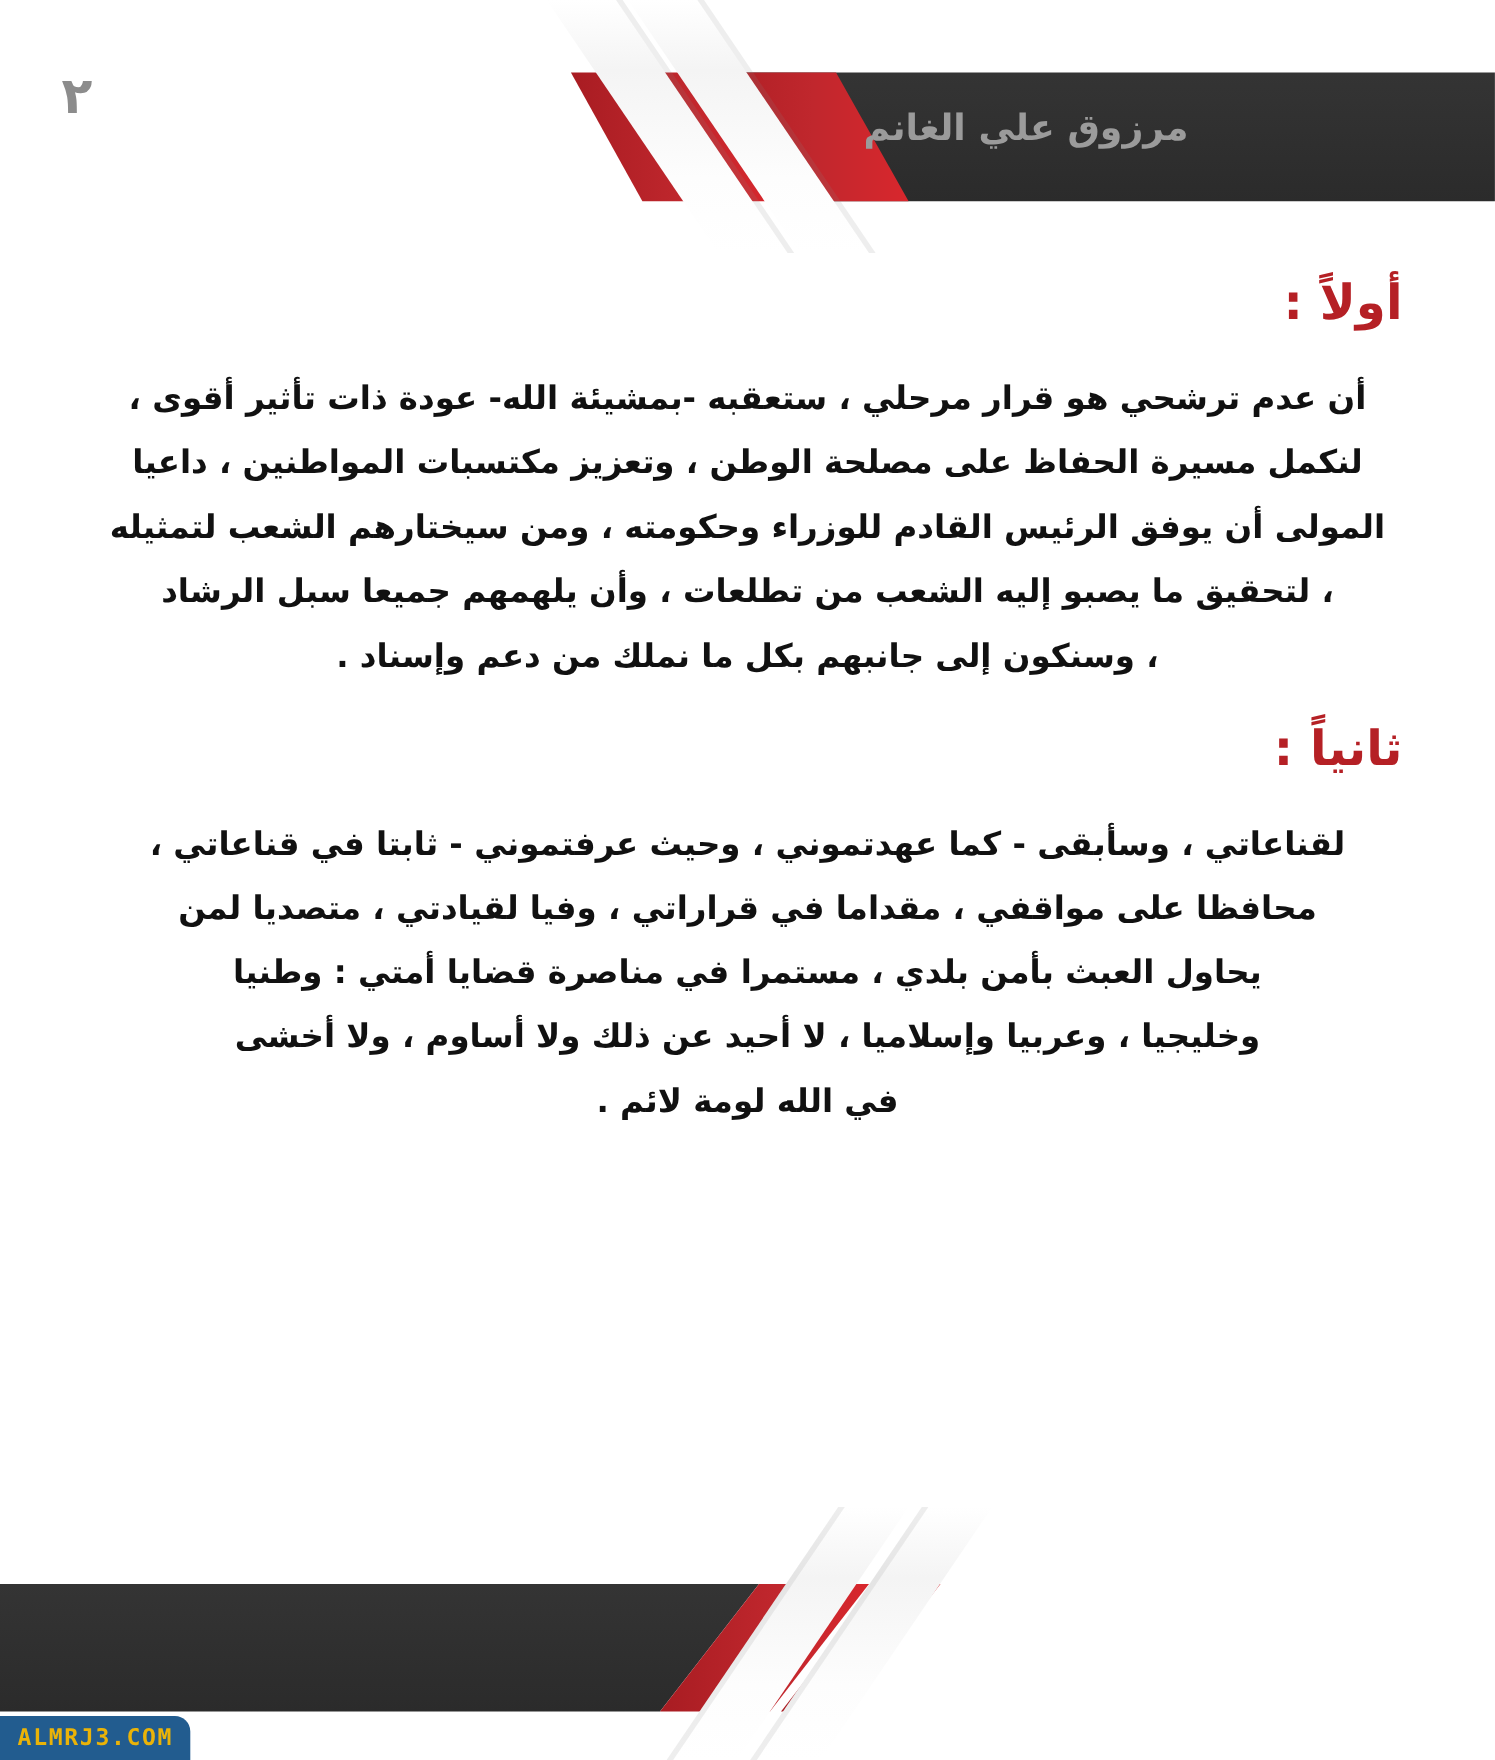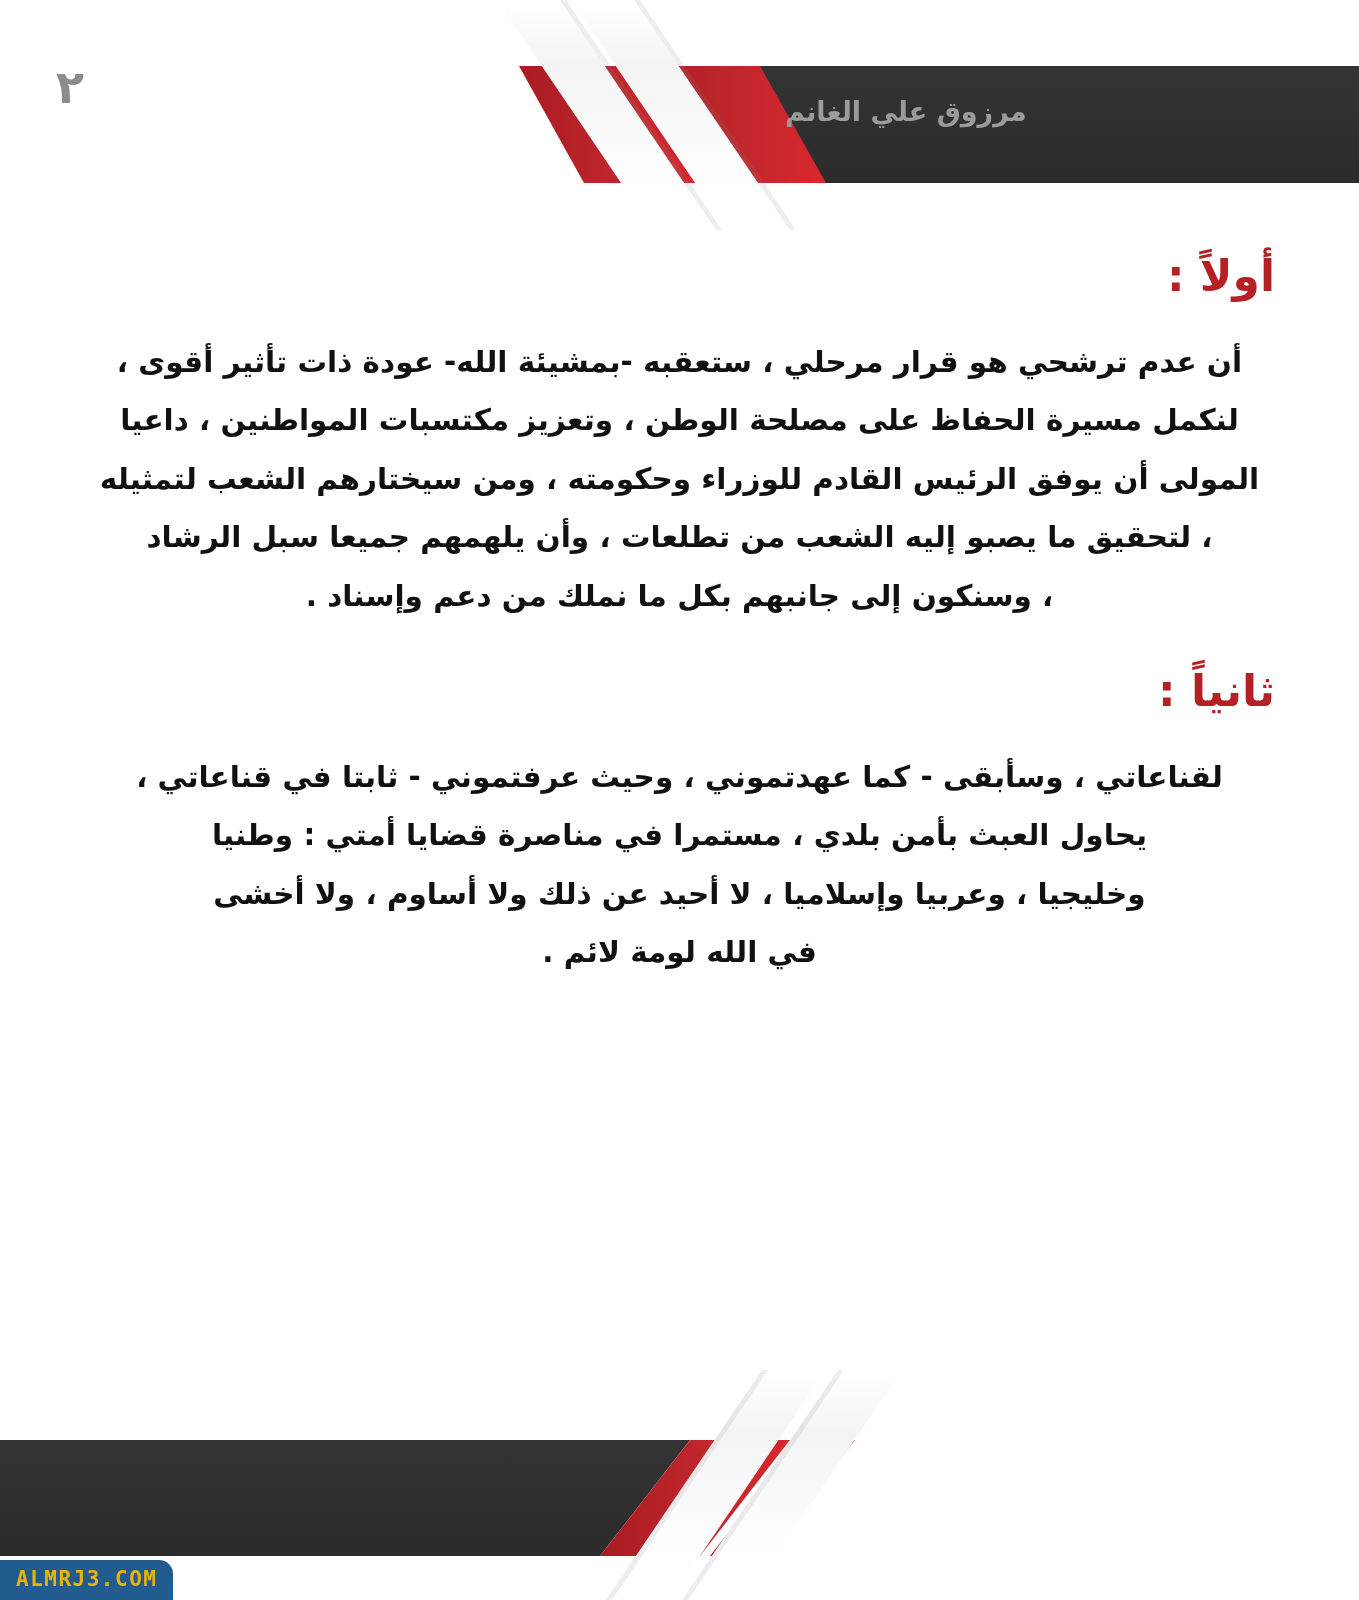--- a/index.html
+++ b/index.html
@@ -29,21 +29,21 @@
   .header-banner svg { display: block; }
 
   .header-title {
     position: absolute;
     top: 96px;
     right: 54px;
     width: 520px;
     text-align: left;
     direction: rtl;
     color: #9b9b9b;
-    font-size: 27px;
+    font-size: 33px;
     font-weight: 700;
     letter-spacing: 0.5px;
     line-height: 1.2;
     z-index: 5;
     white-space: nowrap;
   }
 
   .page-number {
     position: absolute;
     top: 64px;
@@ -70,21 +70,21 @@
     font-size: 44px;
     font-weight: 700;
     text-align: right;
     margin: 0;
     padding: 0 22px 0 0;
     line-height: 1.25;
     direction: rtl;
   }
 
   .section-heading.second {
-    margin-top: 38px;
+    margin-top: 28px;
   }
 
   .body-paragraph {
     color: #111111;
     font-size: 29.5px;
     font-weight: 700;
     line-height: 1.98;
     direction: rtl;
     margin: 30px 0 0 0;
     padding: 0 4px;
@@ -184,20 +184,21 @@
       <span class="ln">لنكمل مسيرة الحفاظ على مصلحة الوطن ، وتعزيز  مكتسبات المواطنين ، داعيا</span>
       <span class="ln">المولى أن يوفق الرئيس القادم للوزراء وحكومته ، ومن سيختارهم الشعب لتمثيله</span>
       <span class="ln">، لتحقيق ما يصبو إليه الشعب من تطلعات ، وأن يلهمهم جميعا سبل الرشاد</span>
       <span class="ln">، وسنكون إلى جانبهم بكل ما نملك من دعم وإسناد .</span>
     </div>
 
     <h2 class="section-heading second">ثانياً :</h2>
 
     <div class="body-paragraph">
       <span class="ln">لقناعاتي ، وسأبقى - كما عهدتموني ، وحيث عرفتموني - ثابتا في قناعاتي ،</span>
+      <span class="ln">محافظا على مواقفي ، مقداما في قراراتي ، وفيا لقيادتي ، متصديا لمن</span>
       <span class="ln">يحاول العبث بأمن بلدي ، مستمرا في مناصرة قضايا أمتي : وطنيا</span>
       <span class="ln">وخليجيا ، وعربيا وإسلاميا ، لا أحيد عن ذلك ولا أساوم ، ولا أخشى</span>
       <span class="ln">في الله لومة لائم .</span>
     </div>
 
   </div>
 
   <div class="footer-banner">
     <svg width="1359" height="230" viewBox="0 0 1359 230" xmlns="http://www.w3.org/2000/svg">
       <defs>

